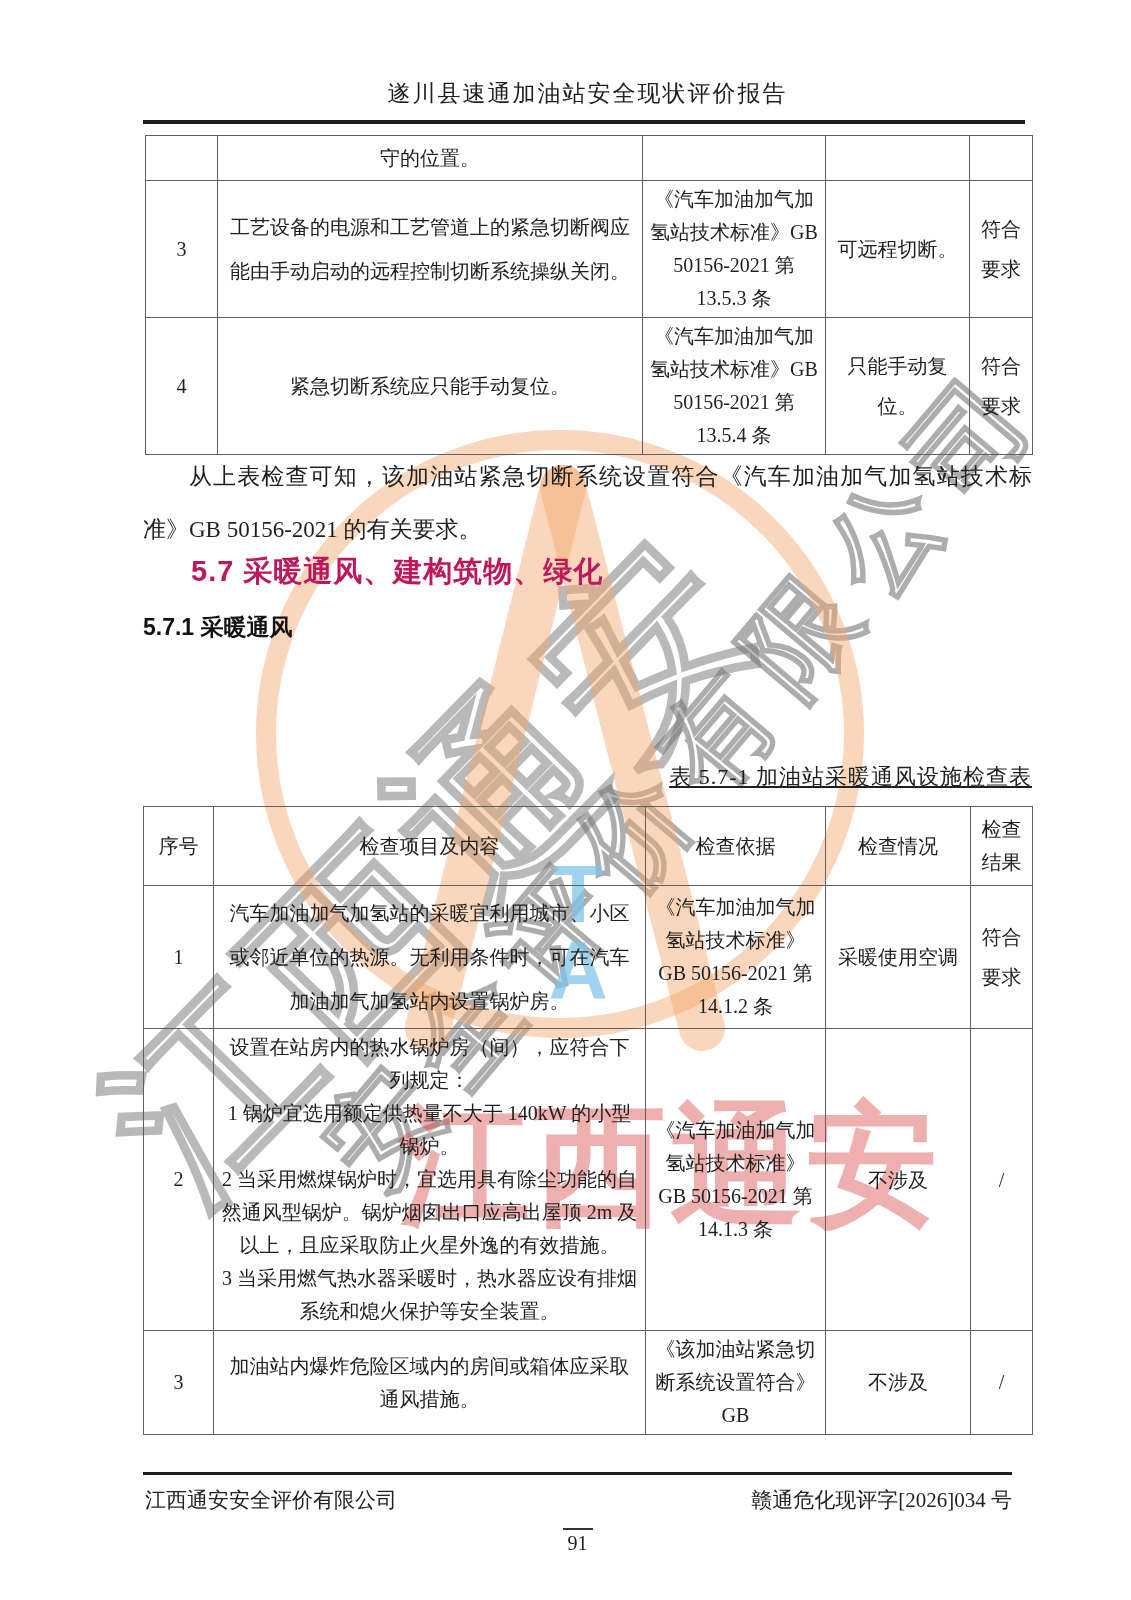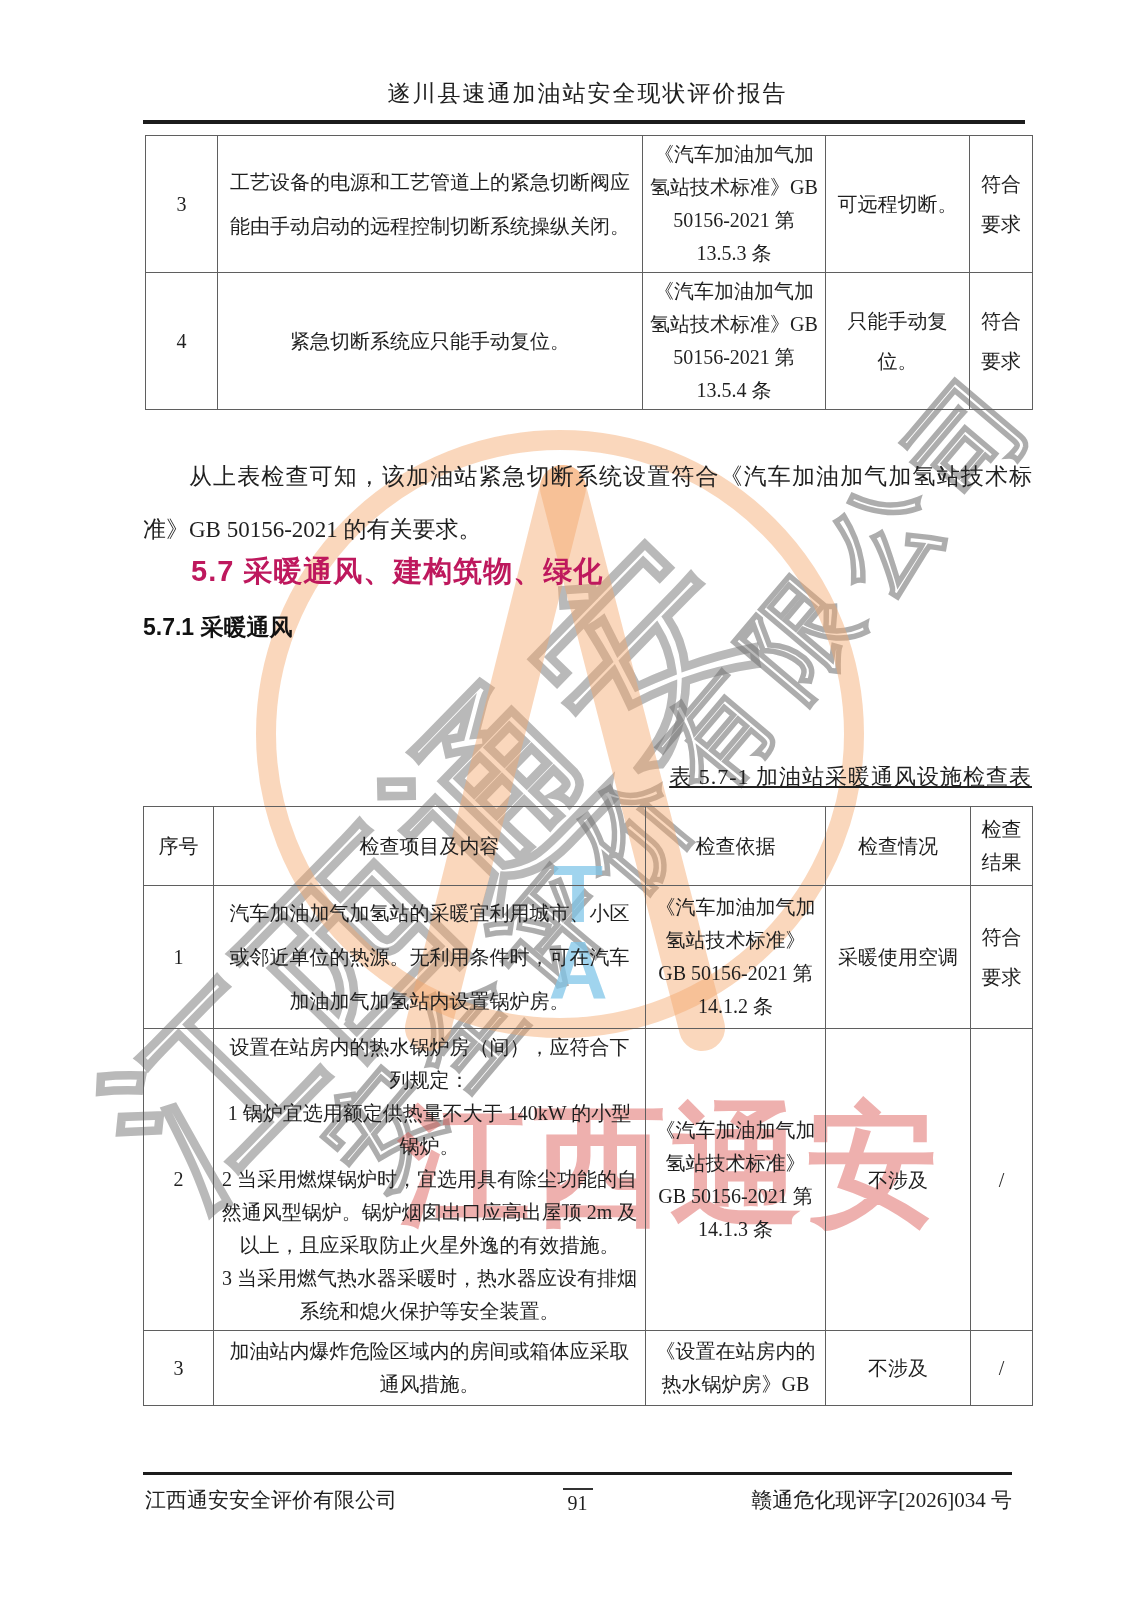--- a/index.html
+++ b/index.html
@@ -37,21 +37,21 @@
         text-align:justify;text-indent:2em;}
   .h1{position:absolute;left:143px;font-family:"Liberation Sans",sans-serif;font-weight:bold;
       font-size:29px;letter-spacing:1px;color:#be185d;margin-left:48px;}
   .h2{position:absolute;left:143px;font-family:"Liberation Sans",sans-serif;font-weight:bold;
       font-size:23px;color:#111;}
   .caption{position:absolute;left:143px;top:762px;width:889px;text-align:right;font-size:22px;letter-spacing:1px;text-decoration:underline;}
   .footer-rule{position:absolute;left:143px;top:1472px;width:869px;height:3px;background:#1c1c1c;}
   .footer{position:absolute;left:143px;top:1486px;width:869px;font-size:21px;}
   .footer .fl{position:absolute;left:2px;top:0;}
   .footer .fc{position:absolute;left:0;right:0;top:2px;text-align:center;font-size:20px;}
-  .footer .fc span{display:inline-block;border-top:2.5px solid #333;padding-top:2px;min-width:30px;}
+  .footer .fc span{display:inline-block;border-top:2.5px solid #333;padding-top:2px;min-width:30px;margin-top:40px;}
   .footer .fr{position:absolute;right:0;top:0;text-align:right;}
 </style>
 </head>
 <body>
 
 <div class="page">
 
   <div class="wm wm-outline-big">江西通安</div>
   <div class="wm wm-outline-small">安全评价有限公司</div>
   <div class="wm wm-circle"></div>
@@ -70,20 +70,27 @@
 
     <table class="doc t1">
       <colgroup>
           <col style="width:72px">
           <col style="width:425px">
           <col style="width:183px">
           <col style="width:144px">
           <col style="width:63px">
         </colgroup>
       <tbody>
+          <tr style="height:44px">
+        <td></td>
+        <td class="lh40">守的位置。</td>
+        <td></td>
+        <td></td>
+        <td></td>
+      </tr>
       <tr style="height:134px">
         <td class="lh44">3</td>
         <td class="lh44">工艺设备的电源和工艺管道上的紧急切断阀应能由手动启动的远程控制切断系统操纵关闭。</td>
         <td class="lh34">《汽车加油加气加氢站技术标准》GB 50156-2021 第 13.5.3 条</td>
         <td class="lh40">可远程切断。</td>
         <td class="lh40">符合要求</td>
       </tr>
       <tr style="height:132px">
         <td class="lh44">4</td>
         <td class="lh44">紧急切断系统应只能手动复位。</td>
@@ -131,21 +138,21 @@
 1 锅炉宜选用额定供热量不大于 140kW 的小型锅炉。
 2 当采用燃煤锅炉时，宜选用具有除尘功能的自然通风型锅炉。锅炉烟囱出口应高出屋顶 2m 及以上，且应采取防止火星外逸的有效措施。
 3 当采用燃气热水器采暖时，热水器应设有排烟系统和熄火保护等安全装置。</td>
         <td class="lh34">《汽车加油加气加氢站技术标准》GB 50156-2021 第 14.1.3 条</td>
         <td class="lh40">不涉及</td>
         <td class="lh40">/</td>
       </tr>
       <tr style="height:75px">
         <td class="lh34">3</td>
         <td class="lh34">加油站内爆炸危险区域内的房间或箱体应采取通风措施。</td>
-        <td class="lh34">《设置在站房内的热水锅炉房》GB</td>
+        <td class="lh34">《该加油站紧急切断系统设置符合》GB</td>
         <td class="lh34">不涉及</td>
         <td class="lh34">/</td>
       </tr>
     </tbody>
       </table>
 
     <div class="footer-rule"></div>
     <div class="footer">
       <div class="fl">江西通安安全评价有限公司</div>
       <div class="fc"><span>91</span></div>

